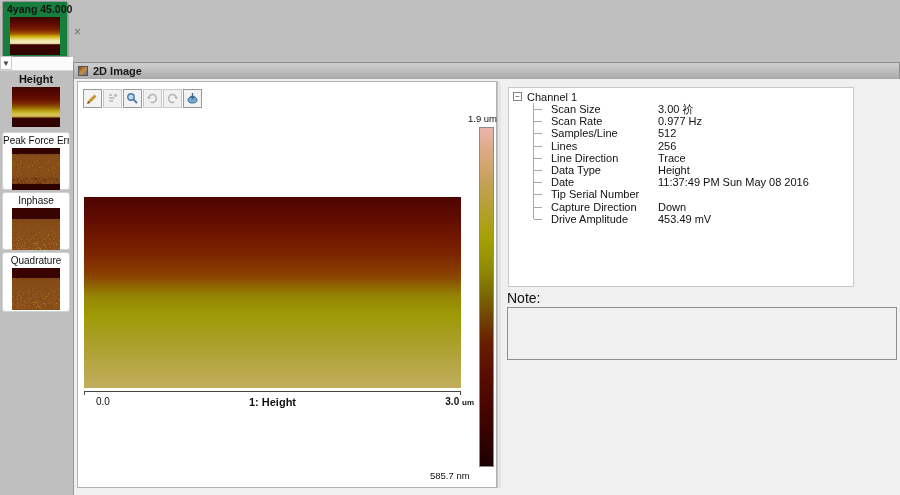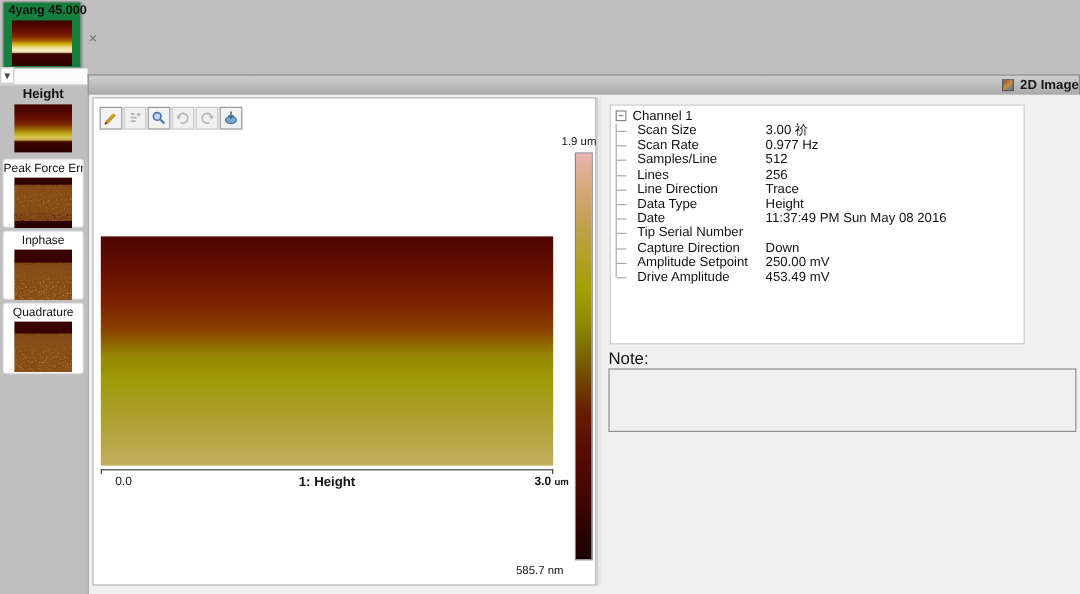--- a/index.html
+++ b/index.html
@@ -31,21 +31,21 @@
   .t-pfe { height:42px;
     background:linear-gradient(180deg,#330300 0%,#330300 16%,#8a6a08 20%,#ab8a10 45%,#8a6a08 68%,#330300 73%,#2b0200 100%); }
   .t-inp { height:42px;
     background:linear-gradient(180deg,#380300 0%,#380300 26%,#6e4c06 32%,#9a7a10 55%,#c2a030 85%,#caa838 100%); }
   .t-quad { height:42px;
     background:linear-gradient(180deg,#380300 0%,#380300 24%,#6e4c06 30%,#9e7e12 55%,#c4a232 92%,#7a5408 100%); }
 
   
   .titlebar { left:73px; top:62px; width:827px; height:17px;
     background:linear-gradient(#d0d0d0,#a9a9a9); border:1px solid #8f8f8f; border-bottom:none;
-    display:flex; align-items:center;justify-content:flex-end; }
+    display:flex; align-items:center; }
   .titlebar .win-icon { width:10px; height:10px; margin:0 5px 0 4px;
     background:linear-gradient(135deg,#8a4a20 0%,#c89040 50%,#4a6a9a 100%); border:1px solid #555; }
   .titlebar .title { font-size:11px; font-weight:bold; color:#1a1a1a; }
   .content-bg { left:73px; top:79px; width:827px; height:416px; background:#f0f0f0; border-left:1px solid #9a9a9a; }
   .image-panel { left:77px; top:81px; width:420px; height:407px; background:#fff; border:1px solid #b2b2b2; }
 
   
   .toolbar { left:83px; top:89px; display:flex; }
   .tbtn { width:19px; height:19px; margin-right:1px; display:flex; align-items:center; justify-content:center;
           background:#f2f2f2; border:1px solid #9a9a9a; }
@@ -68,21 +68,21 @@
   .cb-bot { left:430px; top:470px; width:67px; font-size:9.5px; }
 
   .splitter { left:497px; top:81px; width:4px; height:407px; background:#e6e6e6; border-left:1px solid #c4c4c4; }
 
   
   .props-box { left:508px; top:87px; width:346px; height:200px; background:#fff; border:1px solid #c9c9c9;
                font-size:11px; padding:3px 0 0 4px; overflow:hidden; }
   .prop-group { position:relative; height:12px; line-height:12px; padding-left:14px; }
   .expand-box { position:absolute; left:0; top:1px; width:9px; height:9px; border:1px solid #848484;
                 background:#fff; font-size:8px; line-height:7px; text-align:center; color:#333; }
-  .tree-children { position:relative; margin-left:0; }
+  .tree-children { position:relative; margin-left:20px; }
   .tree-children::before { content:''; position:absolute; left:0; top:0; bottom:6px; width:1px; background:#a8a8a8; }
   .prop-row { position:relative; height:12.2px; line-height:12.2px; padding-left:18px; white-space:nowrap; }
   .prop-row::before { content:''; position:absolute; left:0; top:6px; width:9px; height:1px; background:#a8a8a8; }
   .prop-row .value { position:absolute; left:125px; }
   .prop-row.last::after { content:''; position:absolute; left:0; top:6px; bottom:-6px; width:1px; background:#fff; }
 
   .note-label { left:507px; top:290px; font-size:14px; }
   .note-box { left:507px; top:307px; width:390px; height:53px; background:#f0f0f0; border:1px solid #8f8f8f; }
 </style>
 </head>
@@ -219,23 +219,20 @@
     </div>
     <div class="prop-row">
       <span>Date</span><span class="value">11:37:49 PM Sun May 08 2016</span>
     </div>
     <div class="prop-row">
       <span>Tip Serial Number</span><span class="value"></span>
     </div>
     <div class="prop-row">
       <span>Capture Direction</span><span class="value">Down</span>
     </div>
-    <div class="prop-row">
-      <span>Amplitude Setpoint</span><span class="value">250.00 mV</span>
-    </div>
     <div class="prop-row last">
       <span>Drive Amplitude</span><span class="value">453.49 mV</span>
     </div>
   </div>
 </div>
 
 <div class="abs note-label">Note:</div>
 <div class="abs note-box"></div>
 
 </body></html>

